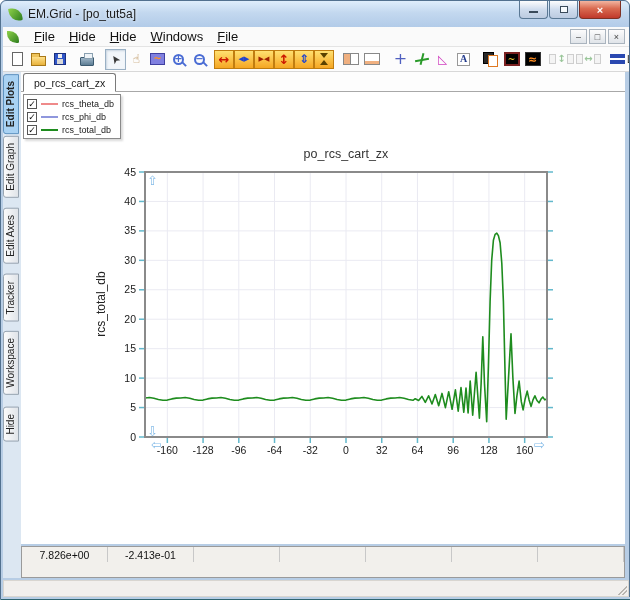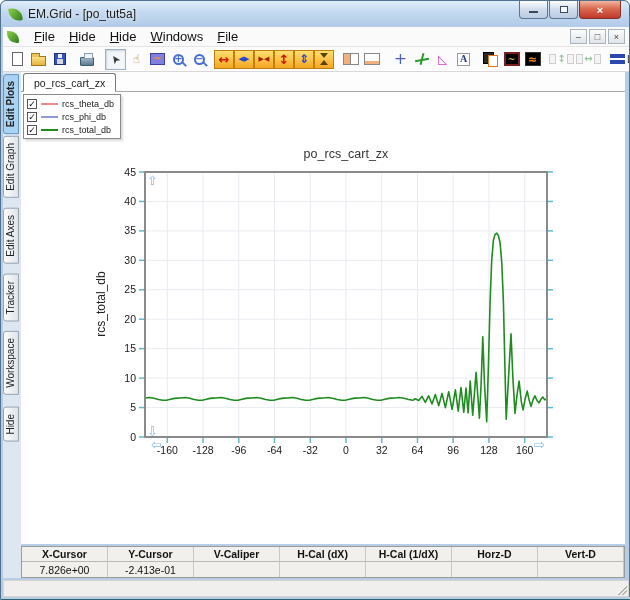--- a/index.html
+++ b/index.html
@@ -399,29 +399,20 @@
         </div>
         <div class="legrow">
           <span class="cb">✓</span>
           <span class="legline" style="border-top-color: rgb(30, 140, 30);"></span>
           <span class="leglabel">rcs_total_db</span>
         </div>
       </div>
   </div>
 
   <div class="tracker">
-    <div class="trow head">
-        <div class="tcell">X-Cursor</div>
-        <div class="tcell">Y-Cursor</div>
-        <div class="tcell">V-Caliper</div>
-        <div class="tcell">H-Cal (dX)</div>
-        <div class="tcell">H-Cal (1/dX)</div>
-        <div class="tcell">Horz-D</div>
-        <div class="tcell">Vert-D</div>
-      </div>
     <div class="trow vals">
         <div class="tcell">7.826e+00</div>
         <div class="tcell">-2.413e-01</div>
         <div class="tcell"></div>
         <div class="tcell"></div>
         <div class="tcell"></div>
         <div class="tcell"></div>
         <div class="tcell"></div>
       </div>
   </div>

